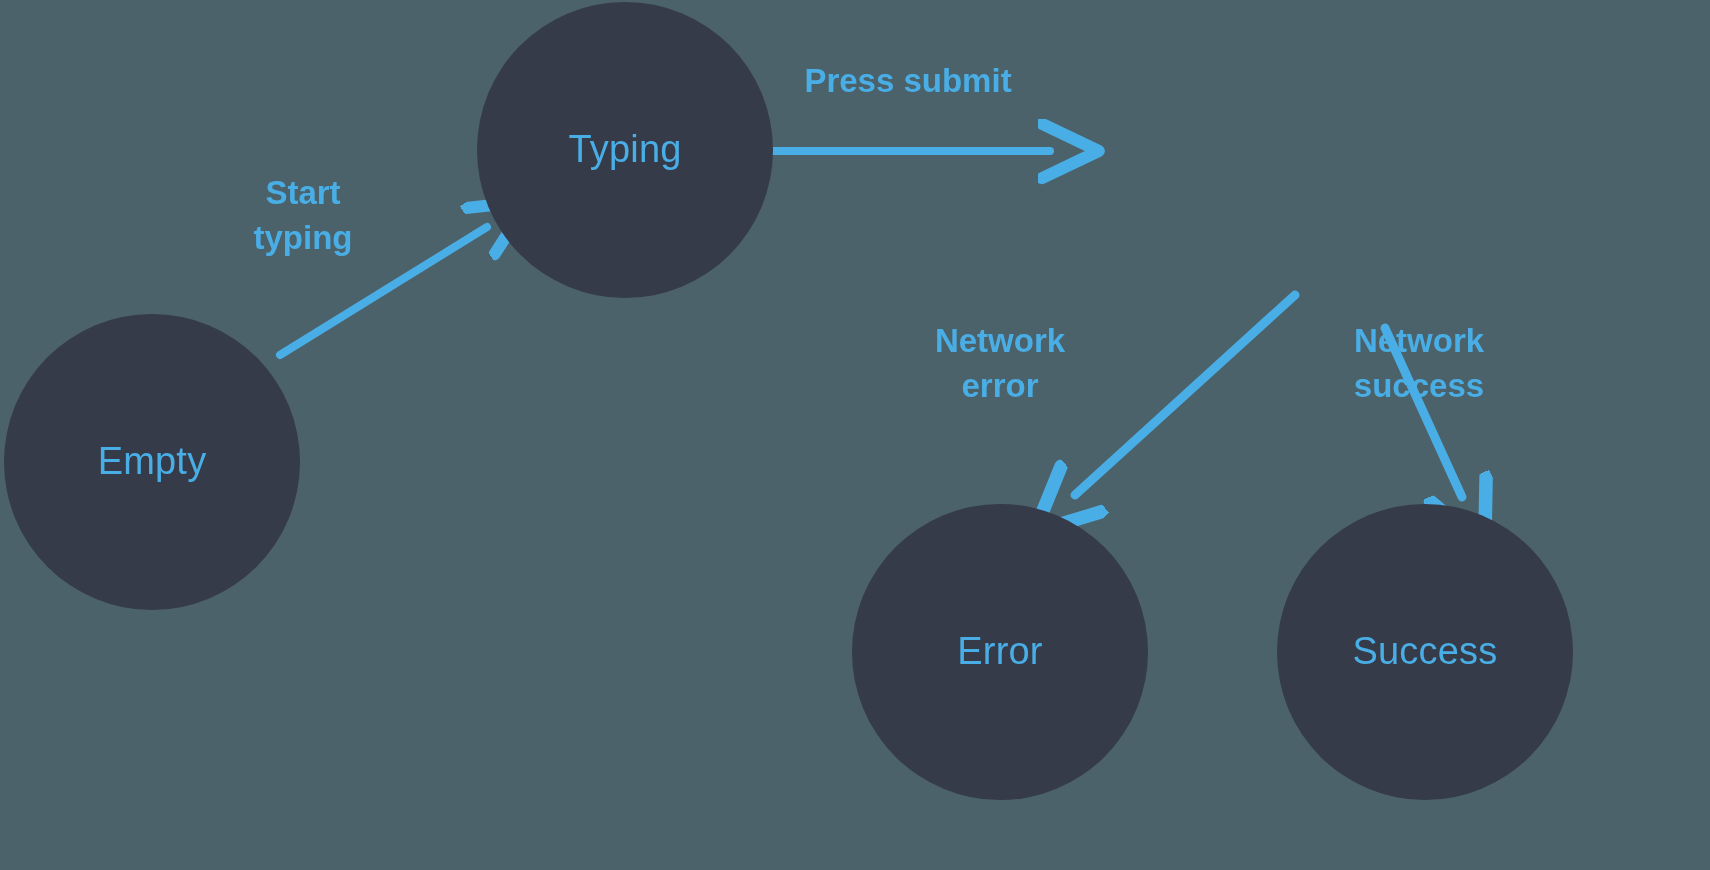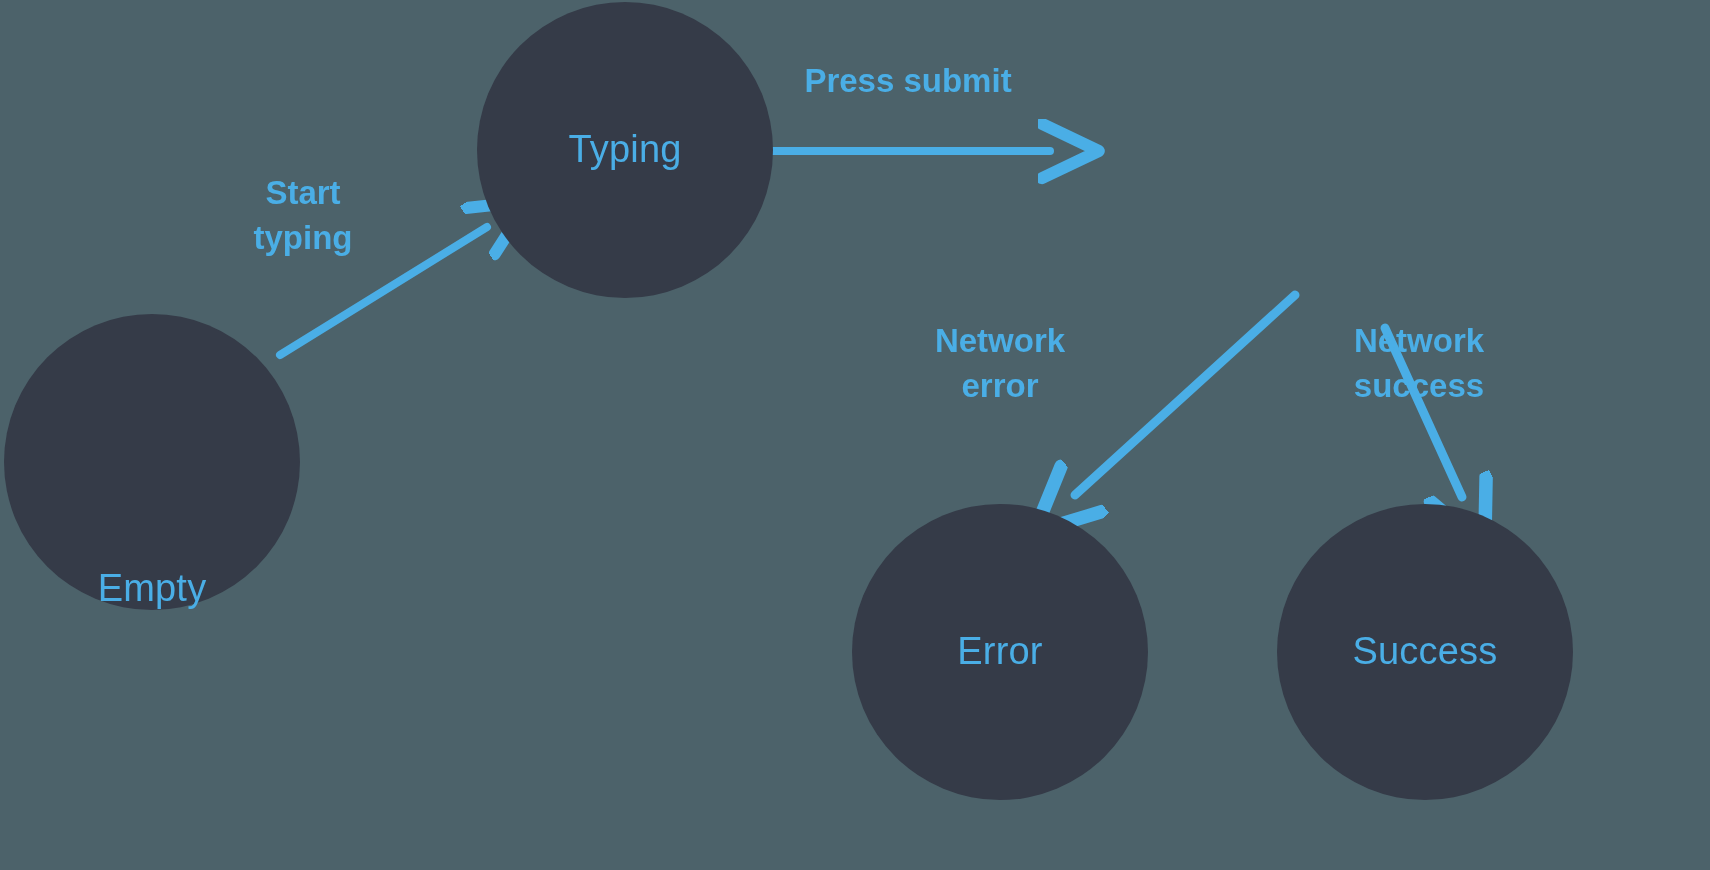--- a/index.html
+++ b/index.html
@@ -81,21 +81,21 @@
 
     <line x1="280" y1="355" x2="487" y2="227" stroke="#4aaee6" stroke-width="8" stroke-linecap="round" marker-end="url(#arrowhead-start-typing)"></line>
 
     <line x1="768" y1="151" x2="1050" y2="151" stroke="#4aaee6" stroke-width="8" stroke-linecap="round" marker-end="url(#arrowhead-press-submit)"></line>
 
     <line x1="1295" y1="295" x2="1075" y2="495" stroke="#4aaee6" stroke-width="9" stroke-linecap="round" marker-end="url(#arrowhead-network-error)"></line>
 
     <line x1="1385" y1="328" x2="1462" y2="497" stroke="#4aaee6" stroke-width="9" stroke-linecap="round" marker-end="url(#arrowhead-network-success)"></line>
   </svg>
 
-  <div class="state-node" style="left:4px; top:314px; width:296px; height:296px;align-items:flex-end;">
+  <div class="state-node" style="left:4px; top:314px; width:296px; height:296px;">
     <span class="state-label">Empty</span>
   </div>
 
   <div class="state-node" style="left:477px; top:2px; width:296px; height:296px;">
     <span class="state-label">Typing</span>
   </div>
 
 
   <div class="state-node" style="left:852px; top:504px; width:296px; height:296px;">
     <span class="state-label">Error</span>

